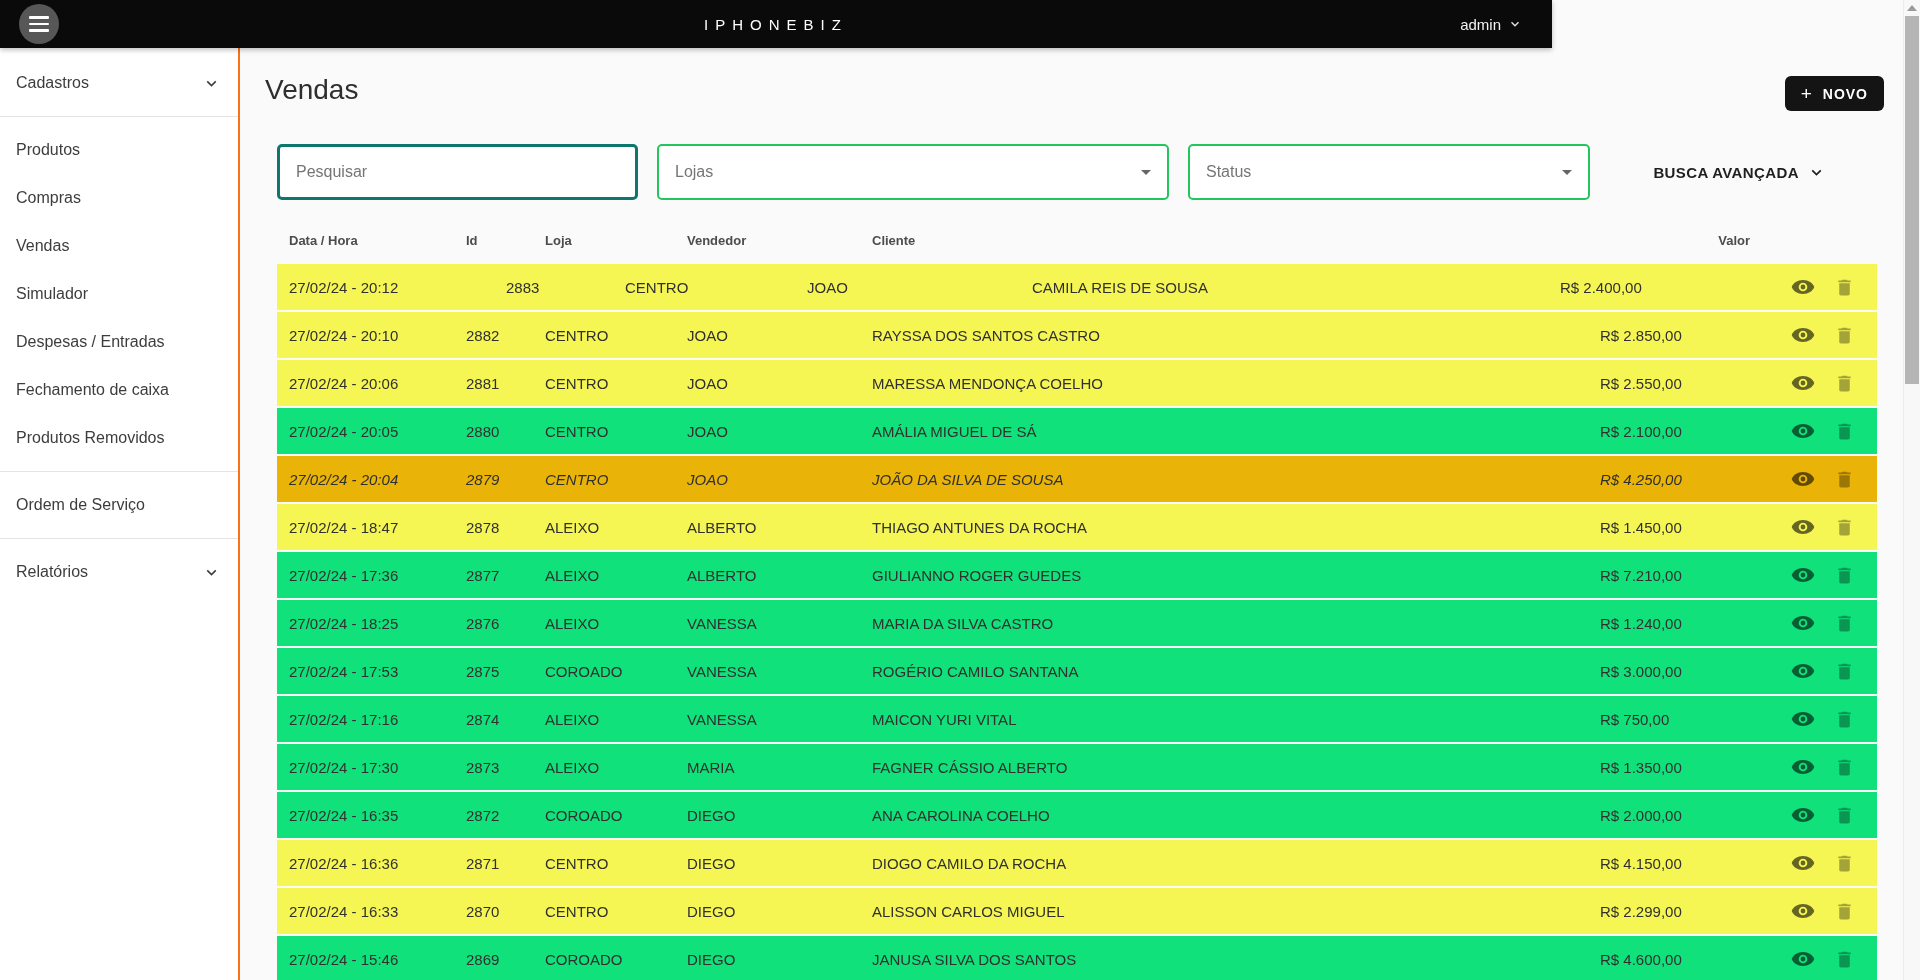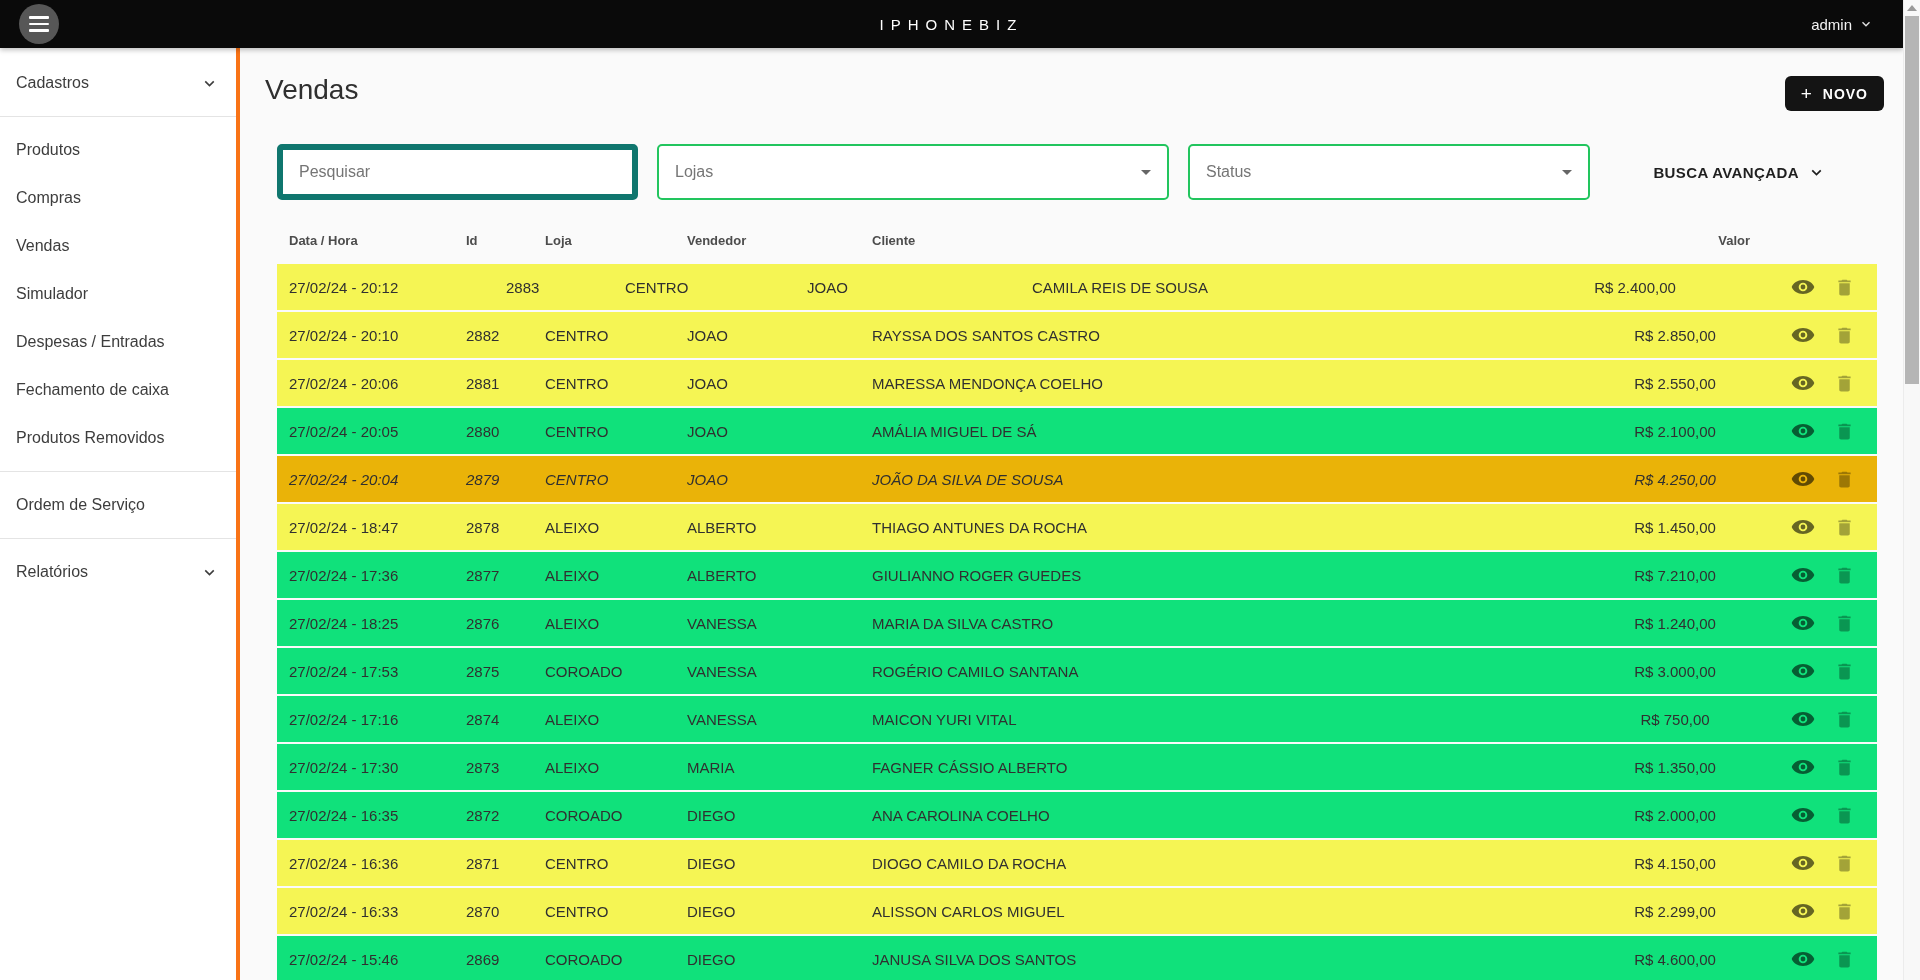--- a/index.html
+++ b/index.html
@@ -1,20 +1,20 @@
 <!DOCTYPE html>
 <html><head>
 <meta charset="utf-8">
 <style>
   * { box-sizing: border-box; margin: 0; padding: 0; }
   html, body { width: 1920px; height: 980px; overflow: hidden; }
   body { font-family: "Liberation Sans", "DejaVu Sans", sans-serif; background: #fafafa; color: #333; position: relative; }
 
   
-  .topbar { position: absolute; top: 0; left: 0; width: 1903px; height: 48px;
+  .topbar { position: absolute; top: 0; left: 0; width: 1552px; height: 48px;
             background: #0a0a0a; display: flex; align-items: center; z-index: 30;
             box-shadow: 0 2px 5px rgba(0,0,0,.25); }
   .hamburger { width: 40px; height: 40px; border-radius: 50%; background: #575757;
                margin-left: 19px; display: flex; flex-direction: column; justify-content: center;
                align-items: center; gap: 4px; cursor: pointer; border: none; }
   .hamburger span { display: block; width: 20px; height: 2.5px; background: #fff; border-radius: 1px; }
   .topbar-title { position: absolute; left: 50%; top: 50%; transform: translate(-50%,-50%);
                   color: #fff; font-size: 15px; letter-spacing: 7px; font-weight: 400; }
   .user-menu { margin-left: auto; margin-right: 30px; display: flex; align-items: center; gap: 7px;
                color: #f2f2f2; font-size: 15px; cursor: pointer; }
@@ -24,38 +24,38 @@
   .scrollbar { position: absolute; top: 0; right: 0; width: 17px; height: 980px;
                background: #f8f8f8; border-left: 1px solid #ececec; z-index: 40; }
   .scroll-up { position: absolute; top: 5px; left: 50%; transform: translateX(-50%);
                width: 0; height: 0; border-left: 5px solid transparent; border-right: 5px solid transparent;
                border-bottom: 6px solid #9a9a9a; }
   .scroll-thumb { position: absolute; top: 16px; left: 1px; right: 1px; height: 368px;
                   background: #b5b5b5; }
 
   
   .sidebar { position: absolute; top: 48px; left: 0; width: 240px; bottom: 0;
-             background: #fff; border-right: 4px solid #f97316; padding-top: 11px; z-index: 20; }
+             background: #fff; border-right: 2px solid #f97316; padding-top: 11px; z-index: 20; }
   .side-item { height: 48px; display: flex; align-items: center; justify-content: space-between;
                padding: 0 18px 0 16px; font-size: 16px; color: #3d3d3d; cursor: pointer; }
   .side-item svg { stroke: #3d3d3d; flex: 0 0 auto; }
   .side-divider { border: none; border-top: 1px solid #e4e4e4; margin: 9px 0; }
 
   
   .main { position: absolute; top: 48px; left: 240px; width: 1663px; bottom: 0; padding: 0 20px; }
   .page-title { font-size: 28px; font-weight: 500; color: #2f2f2f; margin: 25px 0 0 5px; line-height: 34px; }
   .new-btn { position: absolute; top: 28px; right: 19px; height: 35px; background: #141414; color: #fff;
              border: none; border-radius: 6px; font-size: 14px; font-weight: 600; letter-spacing: 1px;
              display: flex; align-items: center; gap: 10px; padding: 0 16px; cursor: pointer;
              font-family: inherit; }
   .new-btn .plus { font-size: 19px; font-weight: 400; line-height: 1; }
 
   .inner { margin: 0 6px 0 17px; }
   .filters { display: flex; align-items: center; margin-top: 37px; gap: 19px; }
-  .search-input { width: 361px; height: 56px; border: 6px solid #0f766e; border-radius: 5px;
+  .search-input { width: 361px; height: 56px; border: 3px solid #0f766e; border-radius: 5px;
                   background: #fff; padding: 0 16px; font-size: 16px; color: #333; font-family: inherit;
                   outline: none; }
   .search-input::placeholder { color: #757575; }
   .select { height: 56px; border: 2px solid #22c55e; border-radius: 5px; background: #fff;
             display: flex; align-items: center; justify-content: space-between;
             padding: 0 16px; font-size: 16px; color: #757575; cursor: pointer; }
   .select.lojas { width: 512px; }
   .select.status { width: 402px; }
   .select .arrow { width: 0; height: 0; border-left: 5px solid transparent;
                    border-right: 5px solid transparent; border-top: 5px solid #666; }
@@ -65,21 +65,21 @@
   .adv-search svg { stroke: #1f1f1f; }
 
   
   .table { margin-top: 16px; }
   .thead, .trow { display: grid;
         grid-template-columns: 177px 79px 142px 185px 1fr 150px 127px;
         align-items: center; padding-left: 12px; }
   .thead { height: 48px; font-size: 13px; font-weight: bold; color: #4c4c4c; }
   .thead .col-valor { text-align: right; }
   .trow { height: 46px; margin-bottom: 2px; font-size: 15px; color: #303030; }
-  .trow .cell-valor { text-align: center; }
+  .trow .cell-valor { text-align: left; }
   .actions { display: flex; justify-content: flex-end; align-items: center; gap: 17px; padding-right: 21px; }
   .icon-btn { background: none; border: none; padding: 0; cursor: pointer; width: 24px; height: 24px;
               display: flex; align-items: center; justify-content: center; }
   .icon-btn svg { fill: #000; }
   .icon-btn.view svg { opacity: .58; }
   .icon-btn.del svg  { opacity: .33; width: 21px; height: 21px; }
 </style>
 </head>
 <body>
 

